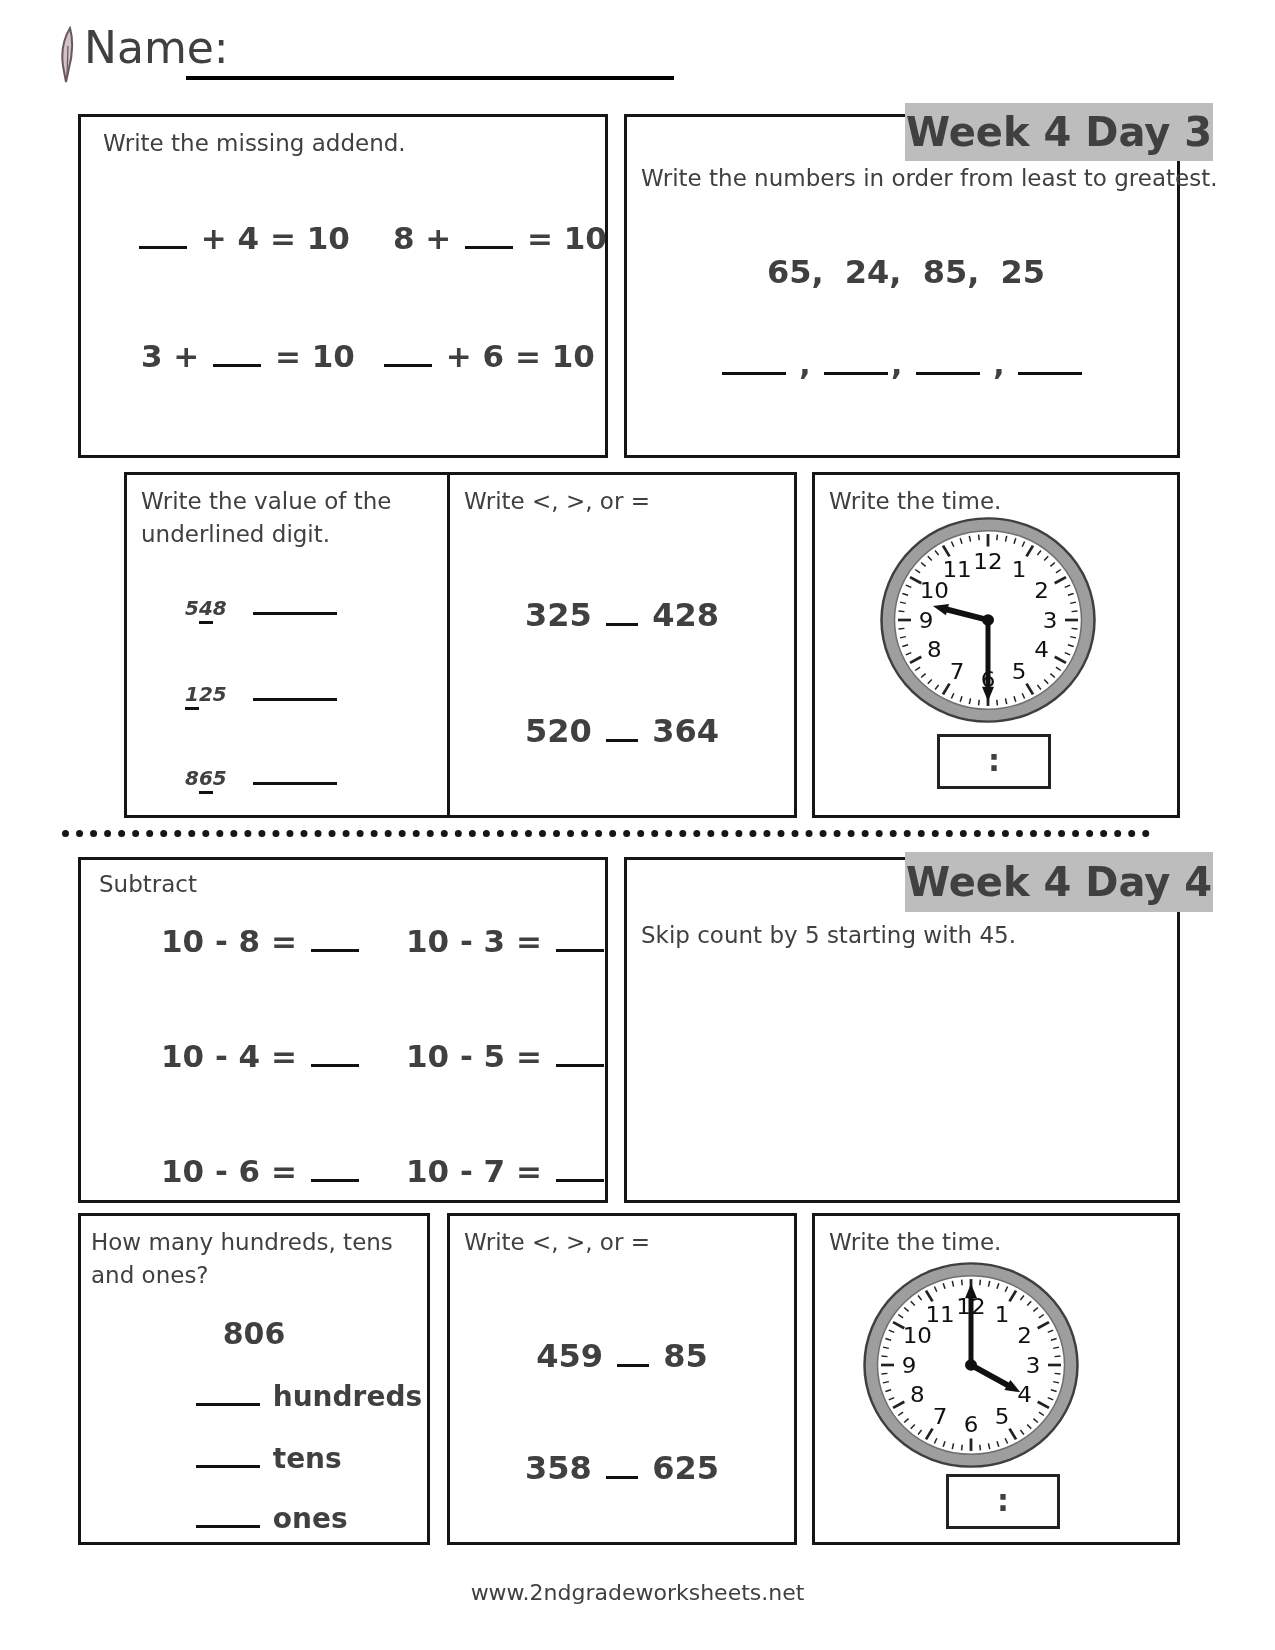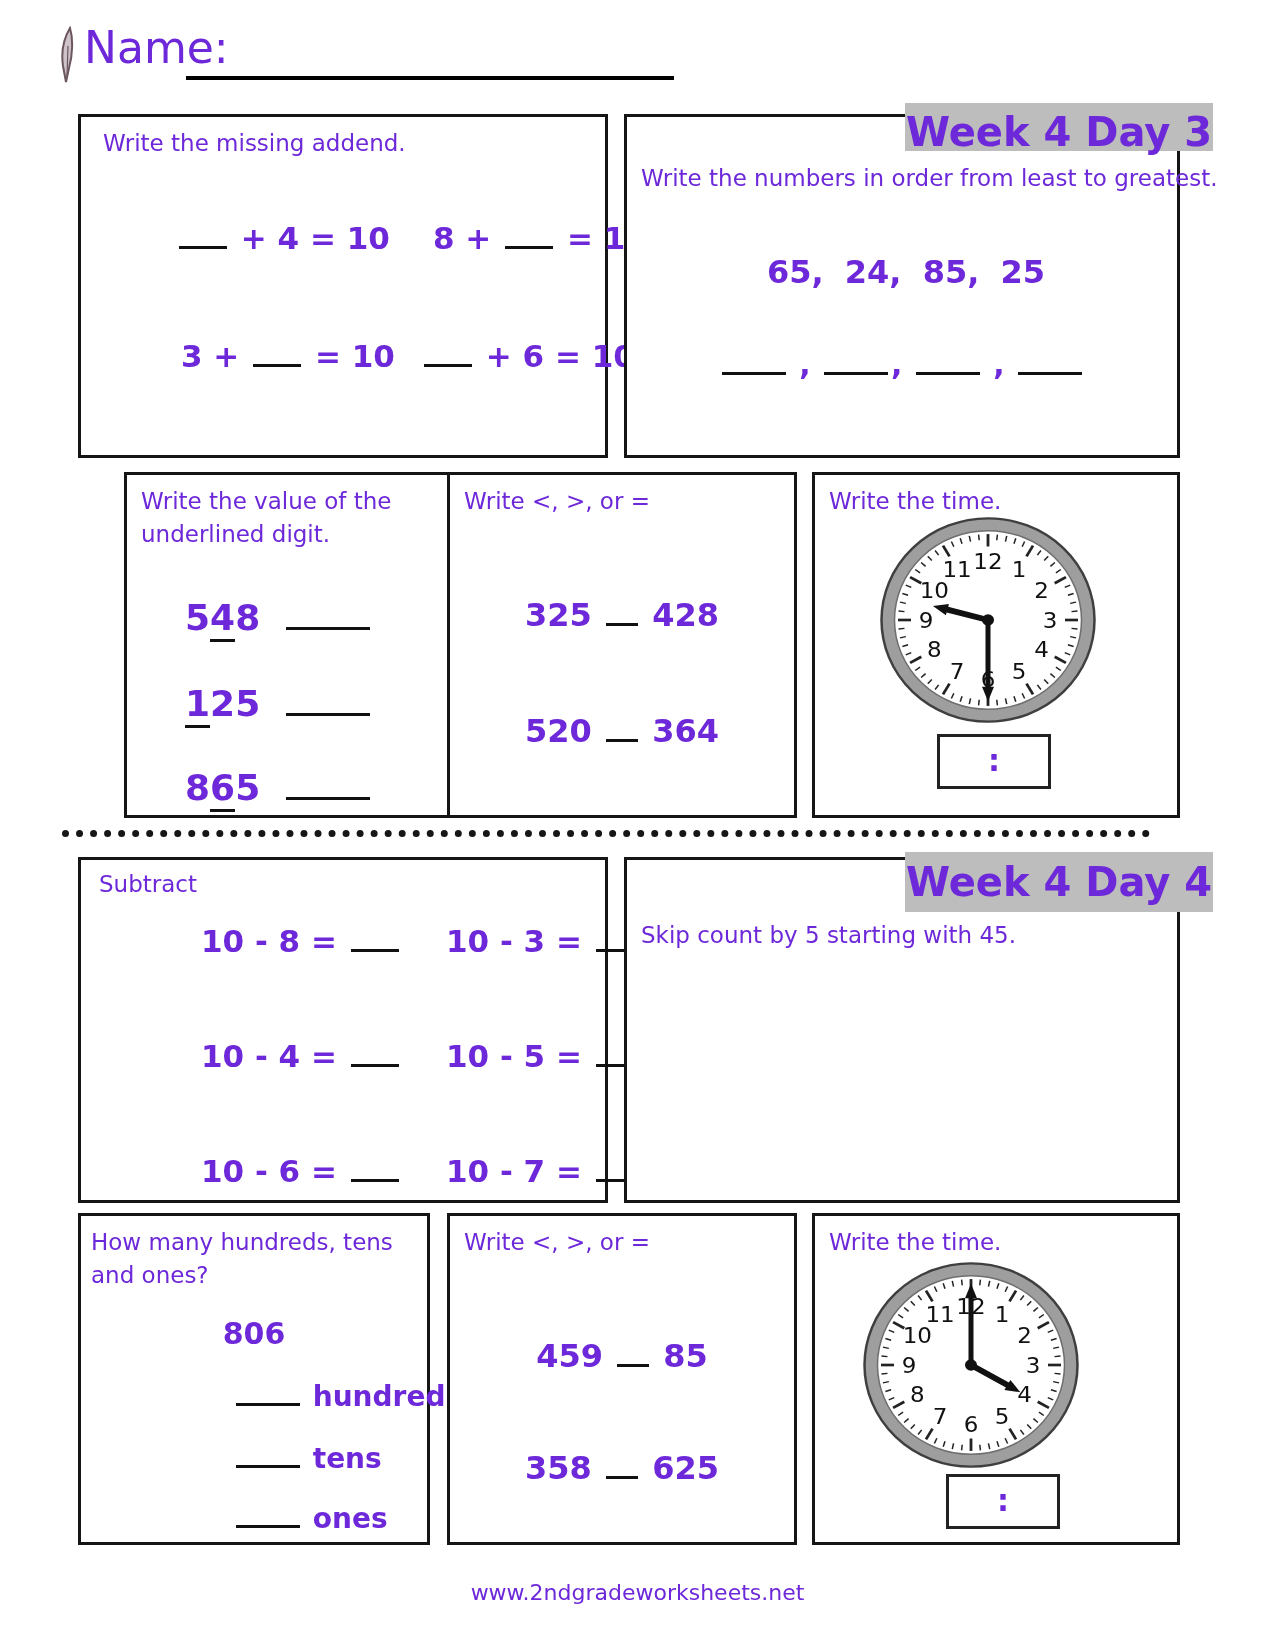--- a/index.html
+++ b/index.html
@@ -1,25 +1,25 @@
 <!DOCTYPE html>
 <html style="--border: #151515;"><head>
 <meta charset="utf-8">
 <style>
   html,body{margin:0;padding:0;background:#ffffff;}
   .page{position:relative;width:1275px;height:1650px;background:#ffffff;
-        font-family:"DejaVu Sans","Liberation Sans",sans-serif;color:#6d28d9;overflow:hidden;}
+        font-family:"DejaVu Sans","Liberation Sans",sans-serif;color:#404040;overflow:hidden;}
   .box{position:absolute;border:3px solid var(--border,#151515);box-sizing:border-box;background:#fff;}
   .box-title{position:absolute;left:16px;top:10px;font-size:23px;line-height:1.45;}
-  .prob{position:absolute;font-size:31px;font-weight:600;white-space:nowrap;margin-left:40px;}
+  .prob{position:absolute;font-size:31px;font-weight:600;white-space:nowrap;}
   .centered{position:absolute;left:0;right:0;text-align:center;font-weight:600;white-space:nowrap;}
   .blank{display:inline-block;border-bottom:3px solid #111;height:0.95em;margin:0 3px;}
   .u{border-bottom:3.5px solid #111;padding-bottom:1px;}
-  .udigit-item{position:absolute;font-size:36px;font-weight:600;white-space:nowrap;}
-  .banner{position:absolute;width:308px;height:48px;text-align:center;font-size:40px;
+  .udigit-item{position:absolute;font-size:20px;font-weight:600;white-space:nowrap;font-style:italic;}
+  .banner{position:absolute;width:308px;height:58px;text-align:center;font-size:40px;
           font-weight:600;line-height:58px;z-index:5;background:#bdbdbd;}
   .digital{position:absolute;width:114px;height:55px;border:3px solid #222;box-sizing:border-box;
            text-align:center;font-size:30px;font-weight:700;line-height:48px;background:#fff;}
   .name-label{position:absolute;left:84px;top:22px;font-size:44px;}
   .name-line{position:absolute;left:186px;top:76px;width:488px;height:4px;background:#000;}
   .dotted{position:absolute;left:62px;top:830px;width:1088px;border-top:7px dotted #161616;}
   .footer{position:absolute;left:0;right:0;top:1580px;text-align:center;font-size:22px;}
   .quill{position:absolute;left:56px;top:26px;}
   svg.clock{position:absolute;}
   .prompt{position:absolute;font-size:23px;white-space:nowrap;}

